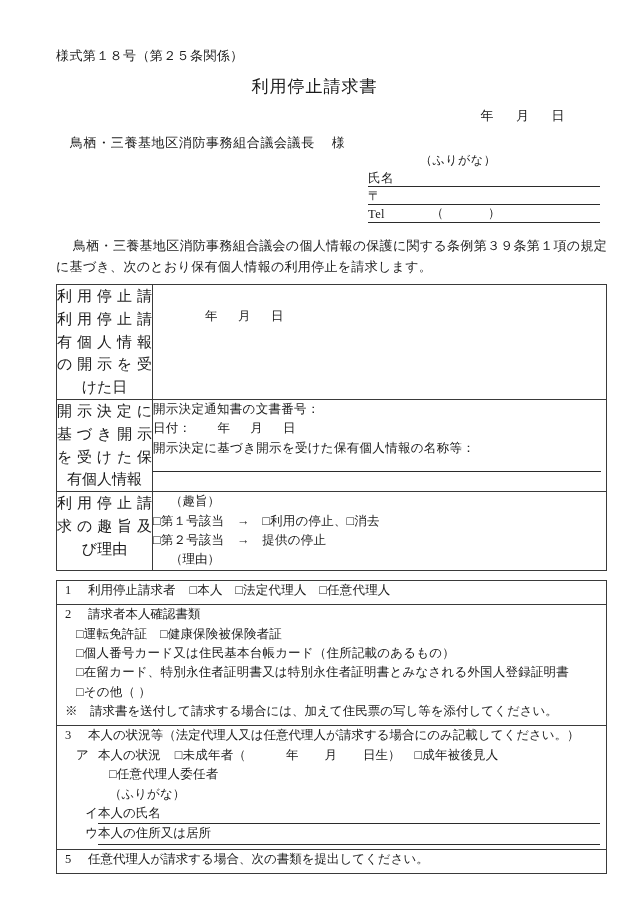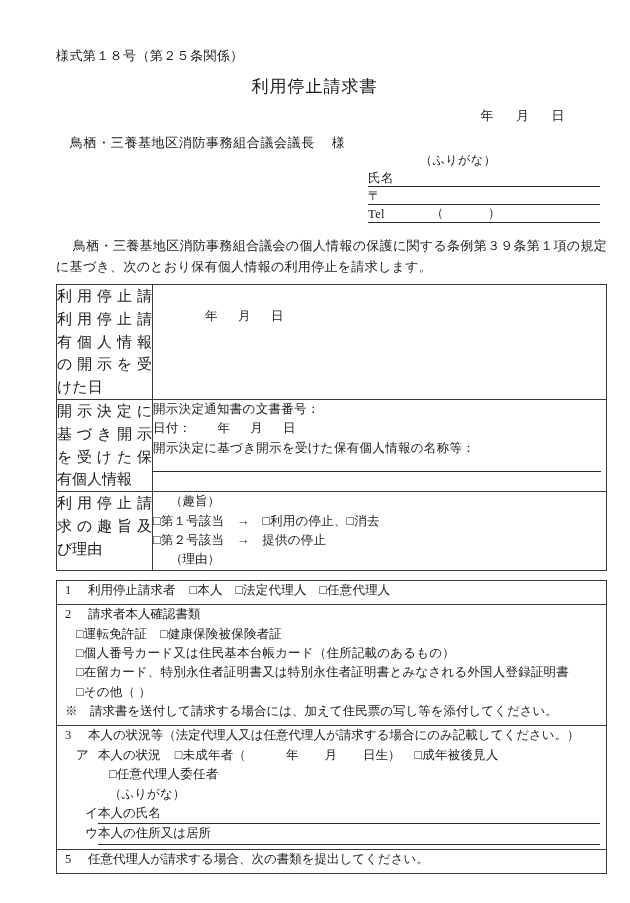--- a/index.html
+++ b/index.html
@@ -121,21 +121,21 @@
     font-size: 15px;
     line-height: 1.52;
   }
   td.lblcell .just {
     text-align: justify;
     text-align-last: justify;
     display: block;
   }
   td.lblcell .nojust {
     display: block;
-    text-align: left;
+    text-align: center;
   }
   td.valcell {
     padding: 5px 7px 5px 8px;
     font-size: 12.5px;
     line-height: 1.55;
   }
   .v-date {
     padding: 22px 0 22px 52px;
     letter-spacing: 0.5px;
   }

